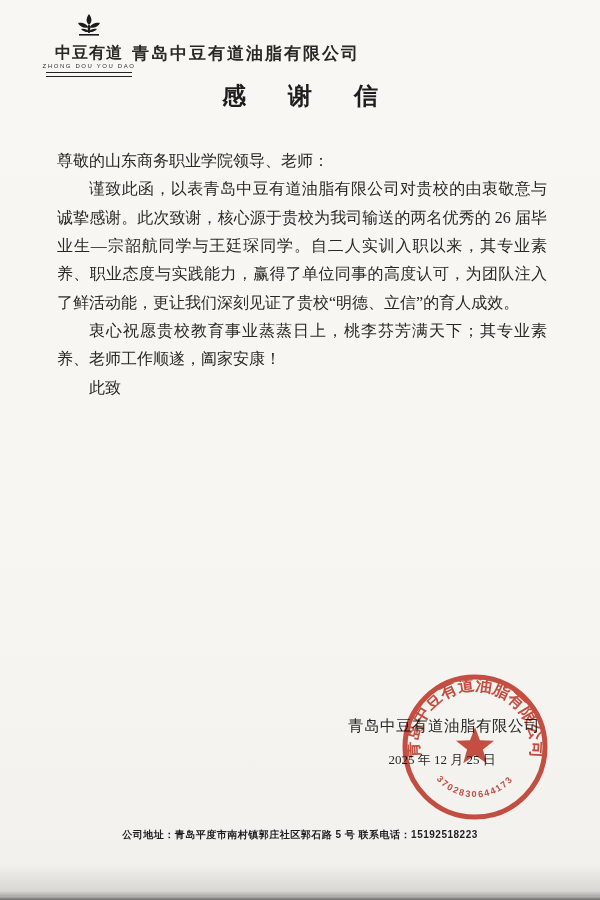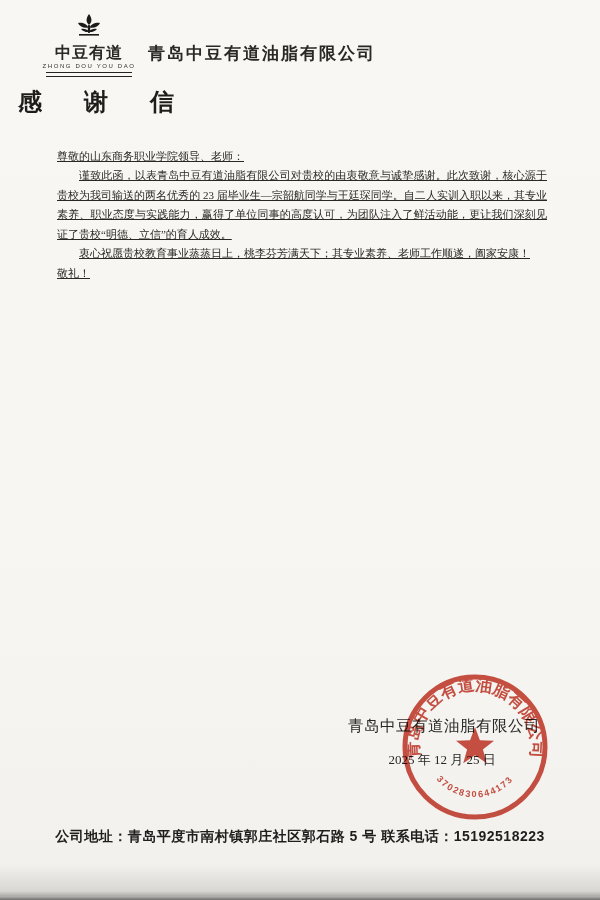--- a/index.html
+++ b/index.html
@@ -2,44 +2,44 @@
 <html><head>
 <meta charset="utf-8">
 <style>
   html,body{margin:0;padding:0;background:#e9e8e6;}
   .page{
     position:relative;width:600px;height:900px;overflow:hidden;
     background:linear-gradient(180deg,#f8f7f4 0%,#f6f5f2 70%,#f2f1ee 96%,#d8d7d4 99%,#8b8a88 100%);
     font-family:"Liberation Serif","DejaVu Serif",serif;color:#292825;
   }
   
-  .header{position:absolute;top:10px;left:46px;display:flex;align-items:flex-end;gap:16px;}
+  .header{position:absolute;top:10px;left:46px;display:flex;align-items:flex-end;}
   .brand-block{display:flex;flex-direction:column;align-items:center;width:86px;}
   .logo{height:34px;display:flex;align-items:flex-end;justify-content:center;}
   .brand{font-family:"Liberation Sans","DejaVu Sans",sans-serif;font-weight:bold;font-size:16px;letter-spacing:1px;line-height:1.15;}
   .pinyin{font-family:"Liberation Sans","DejaVu Sans",sans-serif;font-size:6px;letter-spacing:1.6px;color:#333;line-height:1.4;white-space:nowrap;}
   .brand-rule{width:100%;height:3px;border-top:1px solid #222;border-bottom:1px solid #222;margin-top:1px;}
   .company-name{font-family:"Liberation Sans","DejaVu Sans",sans-serif;font-weight:bold;font-size:17px;letter-spacing:2px;padding-bottom:12px;}
   
-  .title{position:absolute;top:86px;left:0;width:100%;text-align:left;
+  .title{position:absolute;top:80px;left:0;width:100%;text-align:center;
     font-size:24px;font-weight:bold;letter-spacing:18px;text-indent:18px;color:#1e1d1b;}
   
-  .body{position:absolute;top:147px;left:57px;right:53px;font-size:11px;line-height:1.77;text-align:justify;text-decoration:underline;}
+  .body{position:absolute;top:147px;left:57px;right:53px;font-size:16px;line-height:1.77;text-align:justify;}
   .body p{margin:0;text-indent:2em;}
   .body p.no-indent{text-indent:0;}
   
   .signature{position:absolute;top:716px;right:60px;width:210px;text-align:right;}
   .sig-company{font-size:15.5px;letter-spacing:.5px;}
   .sig-date{font-size:13px;margin-top:14px;text-align:center;padding-left:14px;}
   
   .seal{position:absolute;left:400px;top:672px;width:150px;height:150px;
     opacity:.88;mix-blend-mode:multiply;pointer-events:none;}
   
   .footer{position:absolute;top:828px;left:0;width:100%;text-align:center;
-    font-family:"Liberation Sans","DejaVu Sans",sans-serif;font-weight:bold;font-size:14px;letter-spacing:.5px;color:#1f1e1c;}
+    font-family:"Liberation Sans","DejaVu Sans",sans-serif;font-weight:bold;font-size:10px;letter-spacing:.5px;color:#1f1e1c;}
   .bottom-edge{position:absolute;bottom:0;left:0;width:100%;height:4px;background:linear-gradient(180deg,#b9b8b6,#6f6e6c);}
 </style>
 </head>
 <body>
 
 <div class="page">
 
   <div class="header">
     <div class="brand-block">
       <div class="logo">
@@ -58,23 +58,23 @@
       <div class="pinyin">ZHONG DOU YOU DAO</div>
       <div class="brand-rule"></div>
     </div>
     <div class="company-name">青岛中豆有道油脂有限公司</div>
   </div>
 
   <div class="title">感 谢 信</div>
 
   <div class="body">
     <p class="no-indent">尊敬的山东商务职业学院领导、老师：</p>
-    <p>谨致此函，以表青岛中豆有道油脂有限公司对贵校的由衷敬意与诚挚感谢。此次致谢，核心源于贵校为我司输送的两名优秀的 23 届毕业生—宗韶航同学与王廷琛同学。自二人实训入职以来，其专业素养、职业态度与实践能力，赢得了单位同事的高度认可，为团队注入了鲜活动能，更让我们深刻见证了贵校“明德、立信”的育人成效。</p>
+    <p>谨致此函，以表青岛中豆有道油脂有限公司对贵校的由衷敬意与诚挚感谢。此次致谢，核心源于贵校为我司输送的两名优秀的 26 届毕业生—宗韶航同学与王廷琛同学。自二人实训入职以来，其专业素养、职业态度与实践能力，赢得了单位同事的高度认可，为团队注入了鲜活动能，更让我们深刻见证了贵校“明德、立信”的育人成效。</p>
     <p>衷心祝愿贵校教育事业蒸蒸日上，桃李芬芳满天下；其专业素养、老师工作顺遂，阖家安康！</p>
-    <p class="no-indent">敬礼！</p>
+    <p>此致</p>
   </div>
 
   <div class="signature">
     <div class="sig-company">青岛中豆有道油脂有限公司</div>
     <div class="sig-date">2025 年 12 月 25 日</div>
   </div>
 
   <div class="seal">
     <svg width="150" height="150" viewBox="0 0 180 180">
       <circle cx="90" cy="90" r="84" fill="none" stroke-width="6" stroke="#c53a2b"></circle>

